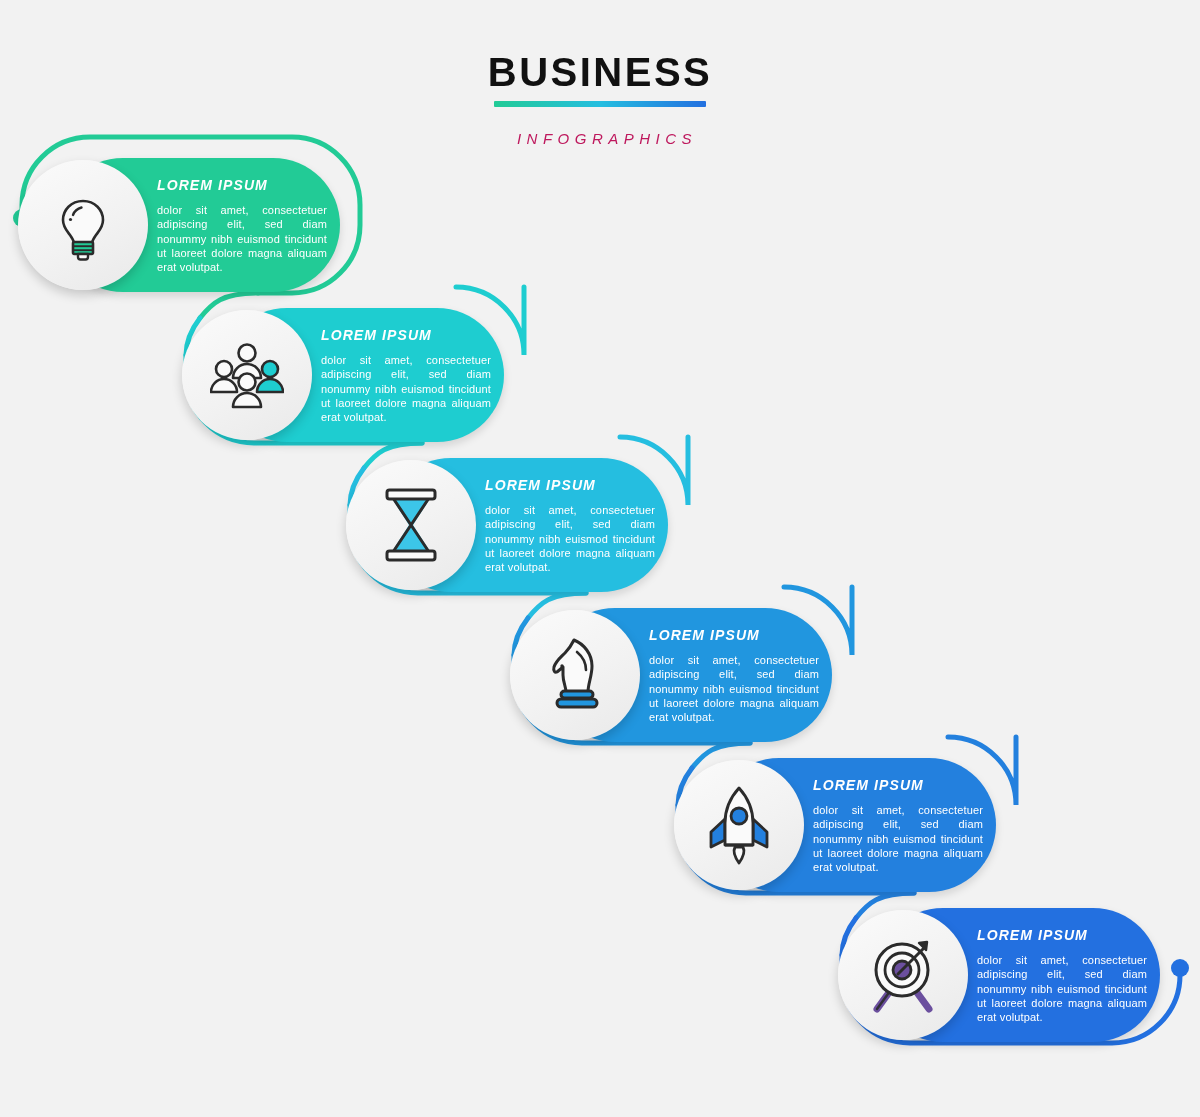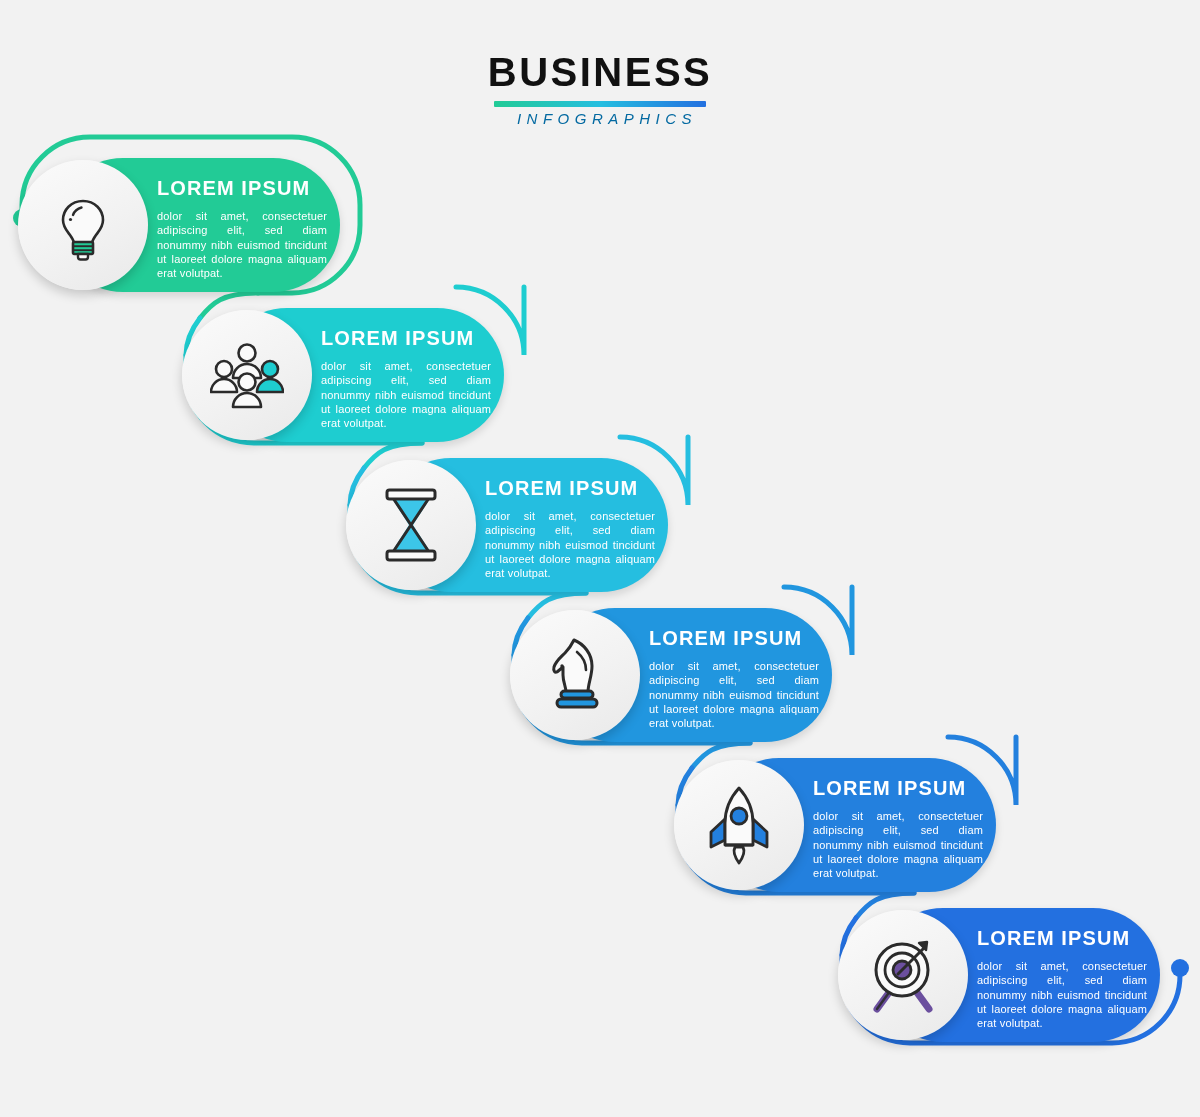--- a/index.html
+++ b/index.html
@@ -32,26 +32,26 @@
     color:#111111;
     line-height:1;
   }
   .header-rule {
     width:212px;
     height:6px;
     margin:9px auto 0 auto;
     border-radius:1px;
   }
   .header-sub {
-    margin-top:4px;
+    margin-top:24px;
     font-size:15px;
     font-style:italic;
     font-weight:500;
     letter-spacing:5.5px;
-    color:#0369a1;
+    color:#be185d;
     line-height:1;
     padding-left:14px;
   }
 
   
   #strokes {
     position:absolute;
     left:0; top:0;
     width:1200px; height:1117px;
     pointer-events:none;
@@ -86,26 +86,27 @@
     justify-content:center;
   }
   .icon-circle svg { display:block; }
 
   .text-block {
     position:absolute;
     left:139px; top:20px;
     width:170px;
   }
   .row-title {
-    font-size:20px;
+    font-size:14px;
     font-weight:bold;
     letter-spacing:1.1px;
     color:#ffffff;
     line-height:1;
     margin-bottom:11px;
+    font-style:italic;
   }
   .row-body {
     font-size:11px;
     line-height:14.3px;
     color:#ffffff;
     text-align:justify;
     text-align-last:left;
     letter-spacing:0.15px;
     hyphens:none;
   }

